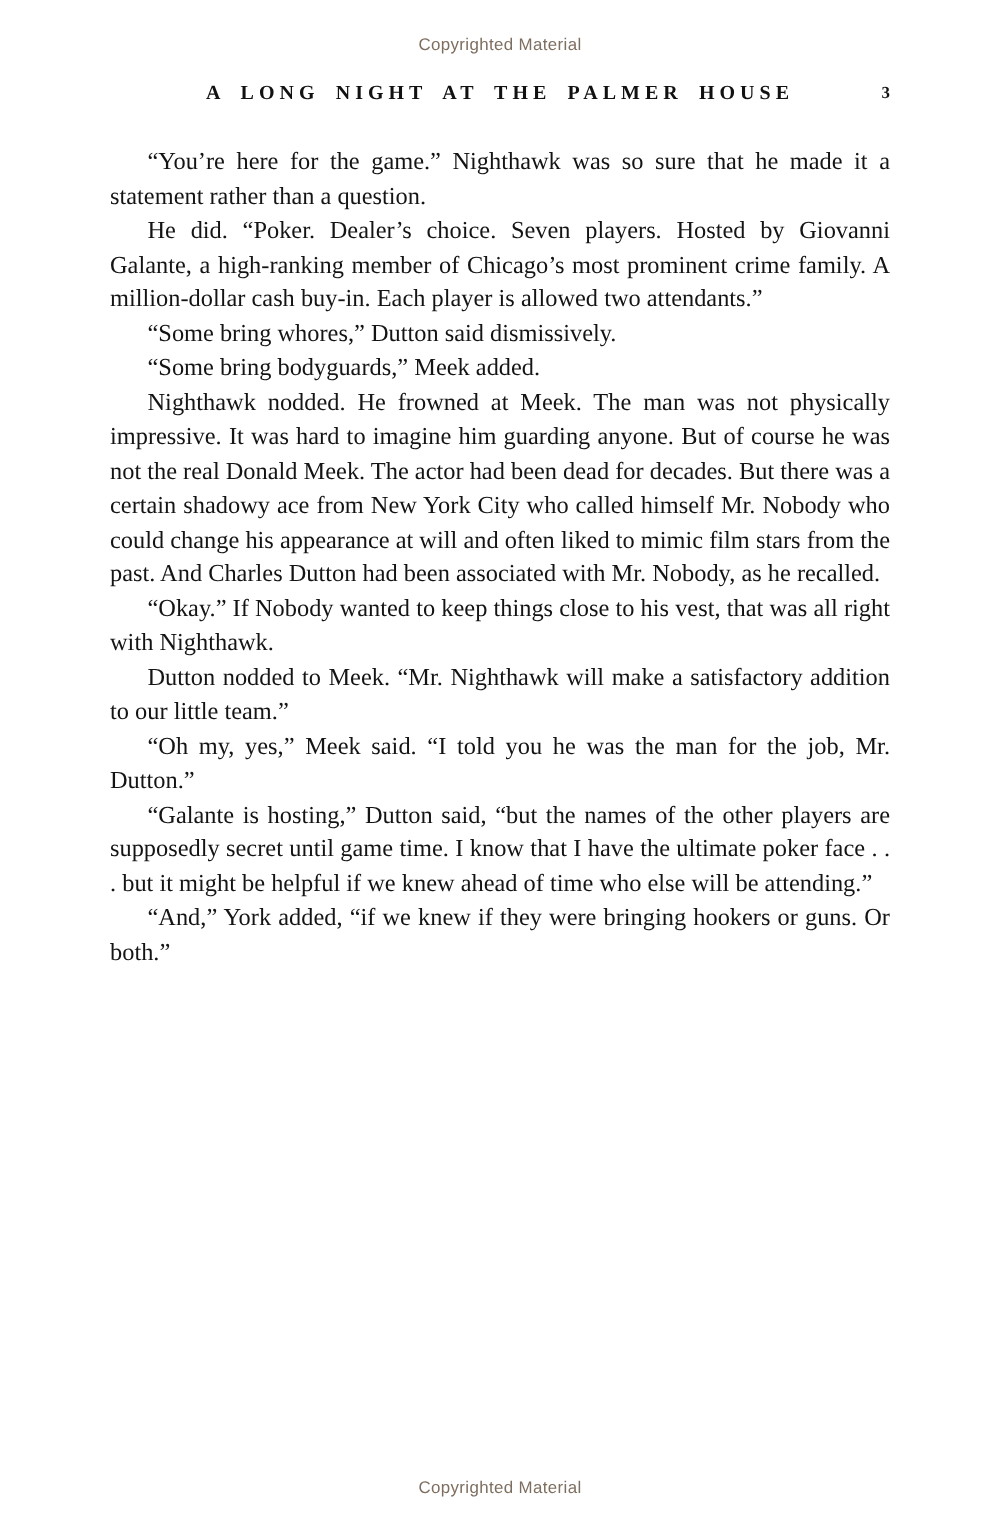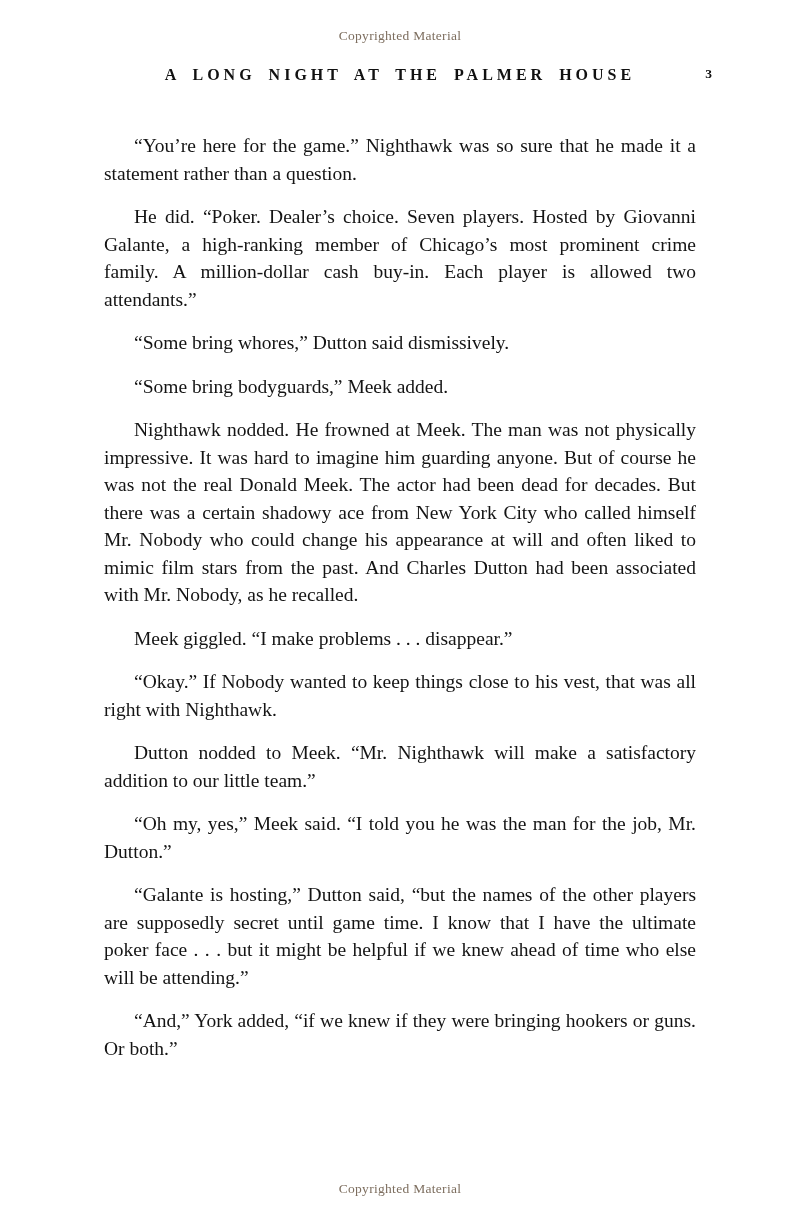--- a/index.html
+++ b/index.html
@@ -14,21 +14,21 @@
     margin: 0 auto;
     background: #ffffff;
     overflow: hidden;
     font-family: "Liberation Serif", serif;
   }
   .notice {
     position: absolute;
     left: 0;
     right: 0;
     text-align: center;
-    font-family: Liberation Serif, serif;
+    font-family: Liberation Sans, sans-serif;
     font-size: 13.5px;
     letter-spacing: 0.3px;
     color: #7d6e5f;
   }
   .notice.top { top: 28px; }
   .notice.bottom { bottom: 31px; }
   .running-head-row {
     position: absolute;
     top: 66px;
     left: 88px;
@@ -58,21 +58,21 @@
   .body-text {
     position: absolute;
     top: 116px;
     left: 88px;
     width: 624px;
     color: #141414;
     font-size: 19.5px;
     line-height: 27.5px;
   }
   .body-text p {
-    margin: 16px;
+    margin: 0;
     text-indent: 30px;
     text-align: justify;
   }
 </style>
 </head>
 <body>
 
 <div class="page">
 
   <div class="notice top">Copyrighted Material</div>
@@ -81,21 +81,20 @@
     <span class="head-title">A LONG NIGHT AT THE PALMER HOUSE</span>
     <span class="page-number">3</span>
   </div>
 
   <div class="body-text">
     <p>“You’re here for the game.” Nighthawk was so sure that he made it a statement rather than a question.</p>
     <p>He did. “Poker. Dealer’s choice. Seven players. Hosted by Giovanni Galante, a high-ranking member of Chicago’s most prominent crime family. A million-dollar cash buy-in. Each player is allowed two attendants.”</p>
     <p>“Some bring whores,” Dutton said dismissively.</p>
     <p>“Some bring bodyguards,” Meek added.</p>
     <p>Nighthawk nodded. He frowned at Meek. The man was not physically impressive. It was hard to imagine him guarding anyone. But of course he was not the real Donald Meek. The actor had been dead for decades. But there was a certain shadowy ace from New York City who called himself Mr. Nobody who could change his appearance at will and often liked to mimic film stars from the past. And Charles Dutton had been associated with Mr. Nobody, as he recalled.</p>
-    <p>Meek giggled. “I make problems . . . disappear.”</p>
     <p>“Okay.” If Nobody wanted to keep things close to his vest, that was all right with Nighthawk.</p>
     <p>Dutton nodded to Meek. “Mr. Nighthawk will make a satisfactory addition to our little team.”</p>
     <p>“Oh my, yes,” Meek said. “I told you he was the man for the job, Mr. Dutton.”</p>
     <p>“Galante is hosting,” Dutton said, “but the names of the other players are supposedly secret until game time. I know that I have the ultimate poker face . . . but it might be helpful if we knew ahead of time who else will be attending.”</p>
     <p>“And,” York added, “if we knew if they were bringing hookers or guns. Or both.”</p>
   </div>
 
   <div class="notice bottom">Copyrighted Material</div>
 
 </div>

